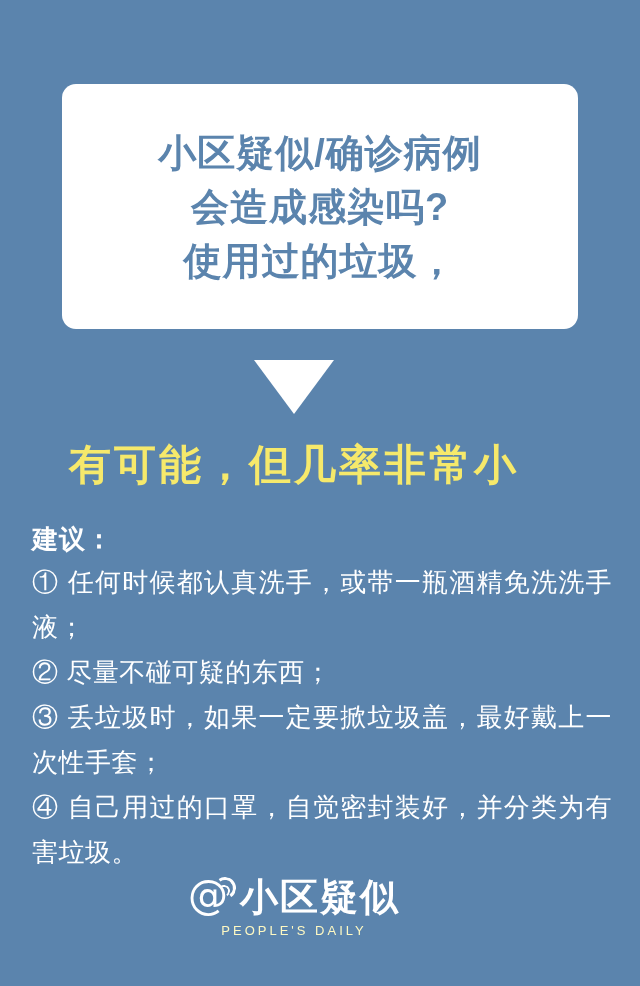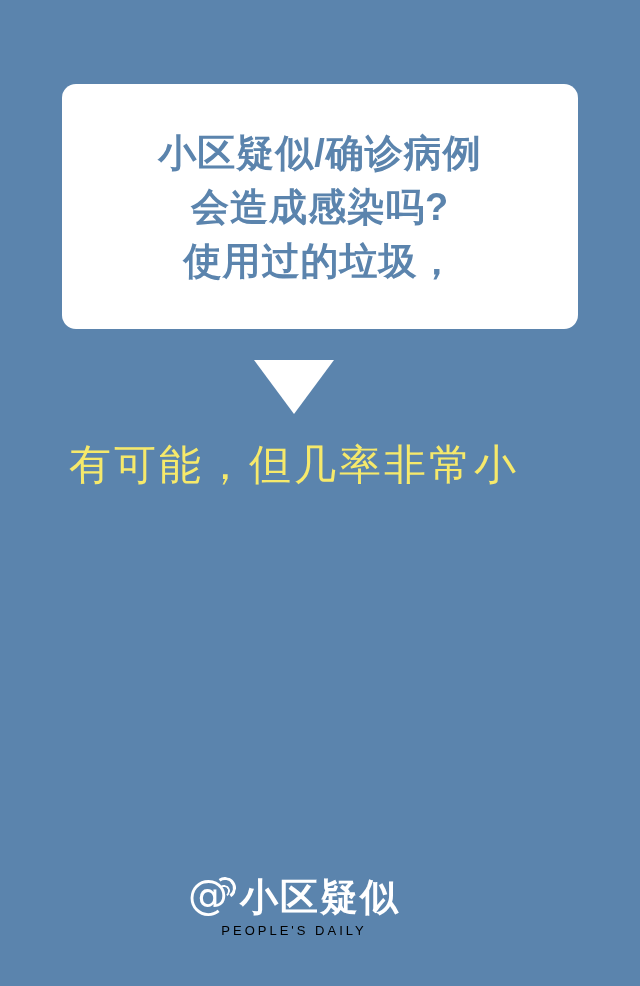--- a/index.html
+++ b/index.html
@@ -62,21 +62,21 @@
 
   
   .answer {
     position: absolute;
     left: 0;
     right: 0;
     top: 437px;
     text-align: center;
     color: #f6e96b;
     font-size: 42px;
-    font-weight: normal;
+    font-weight: bold;
     letter-spacing: 3px;
     line-height: 56px;
     white-space: nowrap;
   }
 
   
   .advice {
     position: absolute;
     left: 32px;
     top: 518px;
@@ -155,39 +155,48 @@
     font-size: 38px;
     font-weight: bold;
     color: #ffffff;
     letter-spacing: 2px;
     line-height: 44px;
   }
   .logo-sub {
     margin-top: 4px;
     font-size: 13px;
     letter-spacing: 3px;
-    color: #000000;
+    color: #fef9c3;
     font-family: "Liberation Sans", sans-serif;
   }
 </style>
 </head>
 <body>
 
 <div class="poster">
 
   <div class="question-card">
     <div class="question-line">小区疑似/确诊病例</div>
     <div class="question-line">会造成感染吗?</div>
     <div class="question-line">使用过的垃圾，</div>
   </div>
 
   <div class="arrow-down"></div>
 
   <div class="answer">有可能，但几率非常小</div>
 
+  <div class="advice">
+    <div class="advice-title">建议：</div>
+    <ul class="advice-list">
+      <li class="advice-item">① 任何时候都认真洗手，或带一瓶酒精免洗洗手液；</li>
+      <li class="advice-item">② 尽量不碰可疑的东西；</li>
+      <li class="advice-item">③ 丢垃圾时，如果一定要掀垃圾盖，最好戴上一次性手套；</li>
+      <li class="advice-item">④ 自己用过的口罩，自觉密封装好，并分类为有害垃圾。</li>
+    </ul>
+  </div>
 
   <div class="logo">
     <div class="logo-row">
       <span class="logo-mark">
         <span class="logo-at">@</span>
         <span class="logo-arc"></span>
         <span class="logo-arc small"></span>
       </span>
       <span class="logo-name">小区疑似</span>
     </div>

